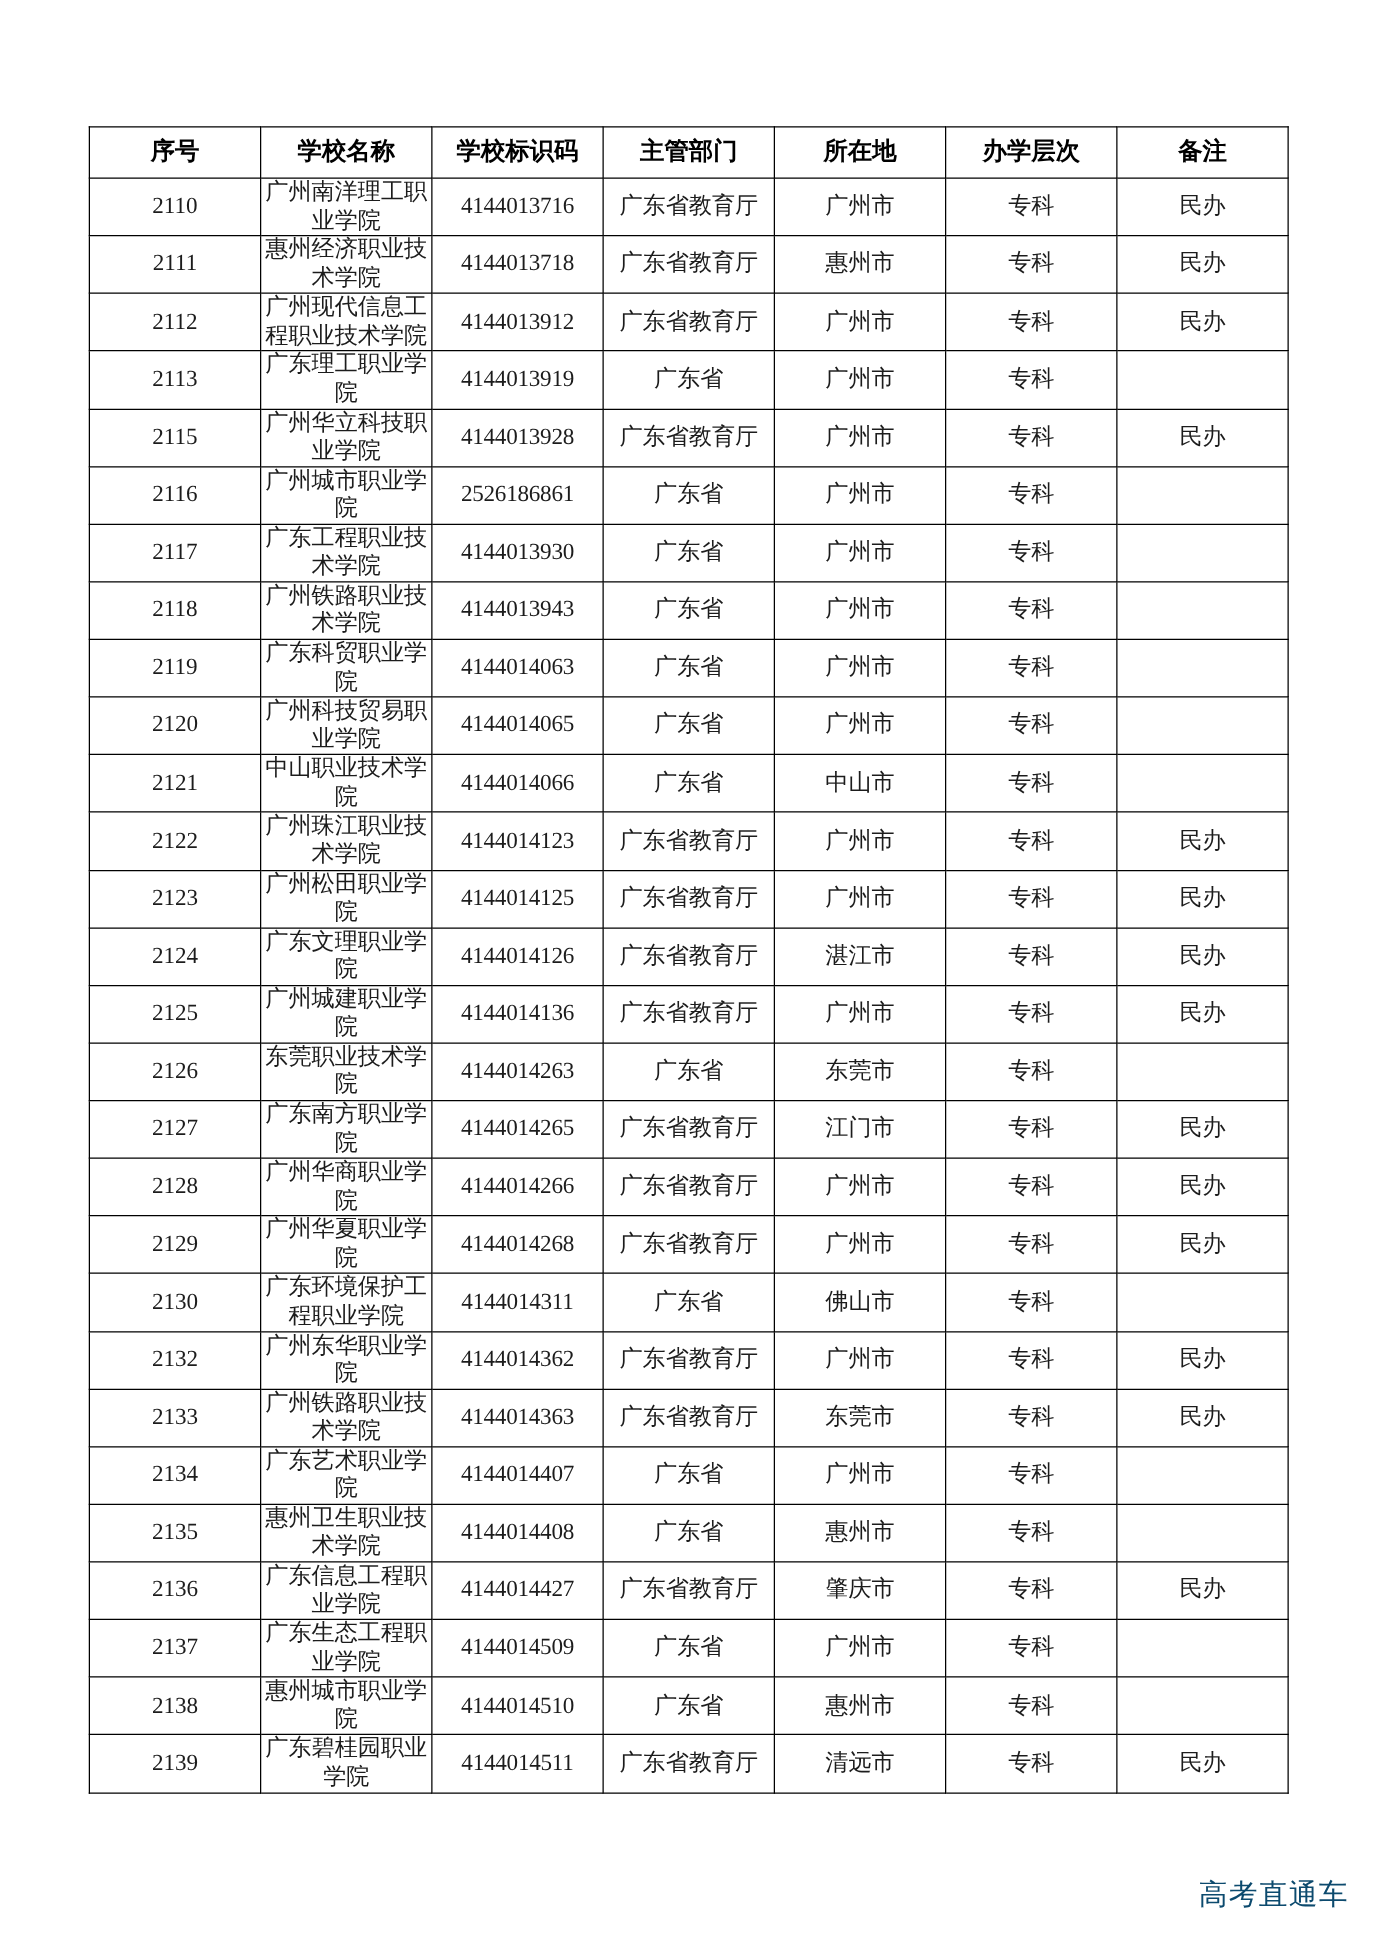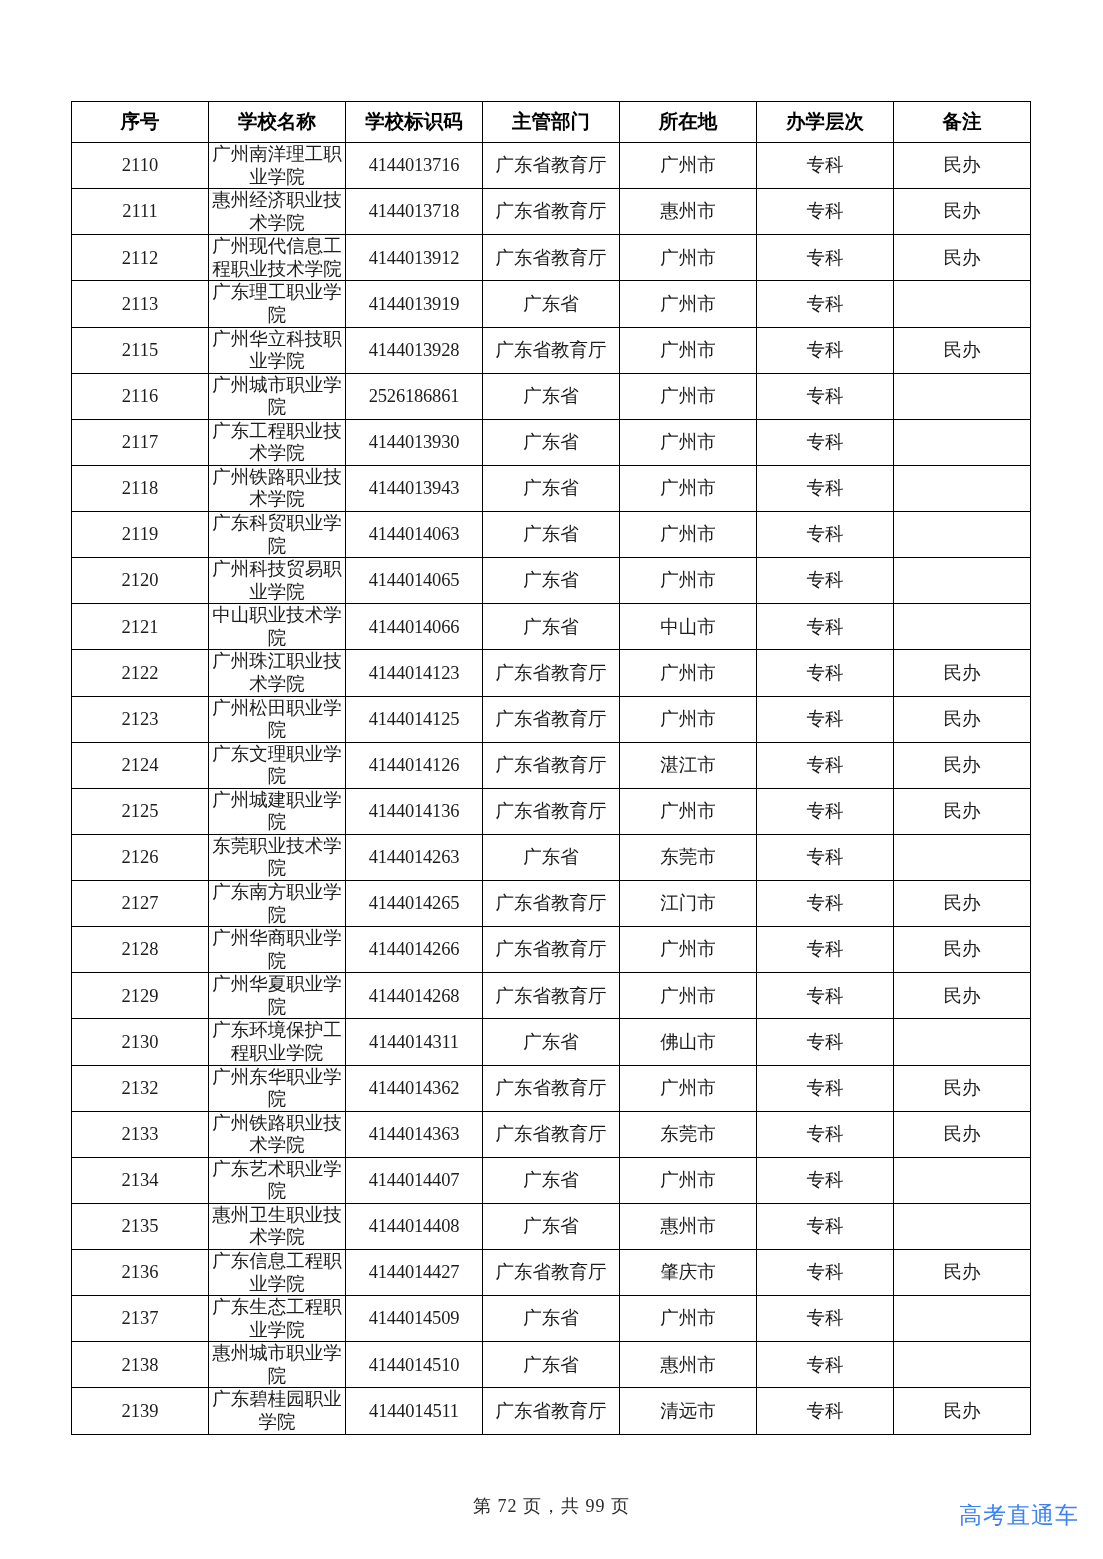--- a/index.html
+++ b/index.html
@@ -70,21 +70,21 @@
     font-size: 18px;
     color: #2b2b2b;
     letter-spacing: 1px;
   }
   .watermark {
     position: absolute;
     right: 24px;
     top: 1500px;
     font-family: Liberation Mono, monospace;
     font-size: 23px;
-    color: #3b82f6;
+    color: #0c4a6e;
     letter-spacing: 1px;
     white-space: nowrap;
   }
 </style>
 </head>
 <body>
 
 <div class="page">
 
   <div class="table-wrap">
@@ -350,16 +350,15 @@
             <td class="c-code">4144014511</td>
             <td class="c-dept">广东省教育厅</td>
             <td class="c-city">清远市</td>
             <td class="c-level">专科</td>
             <td class="c-note">民办</td>
           </tr>
         </tbody>
     </table>
   </div>
 
-  <div class="footer">第 72 页，共 99 页</div>
   <div class="watermark">高考直通车</div>
 
 </div>
 
 </body></html>

